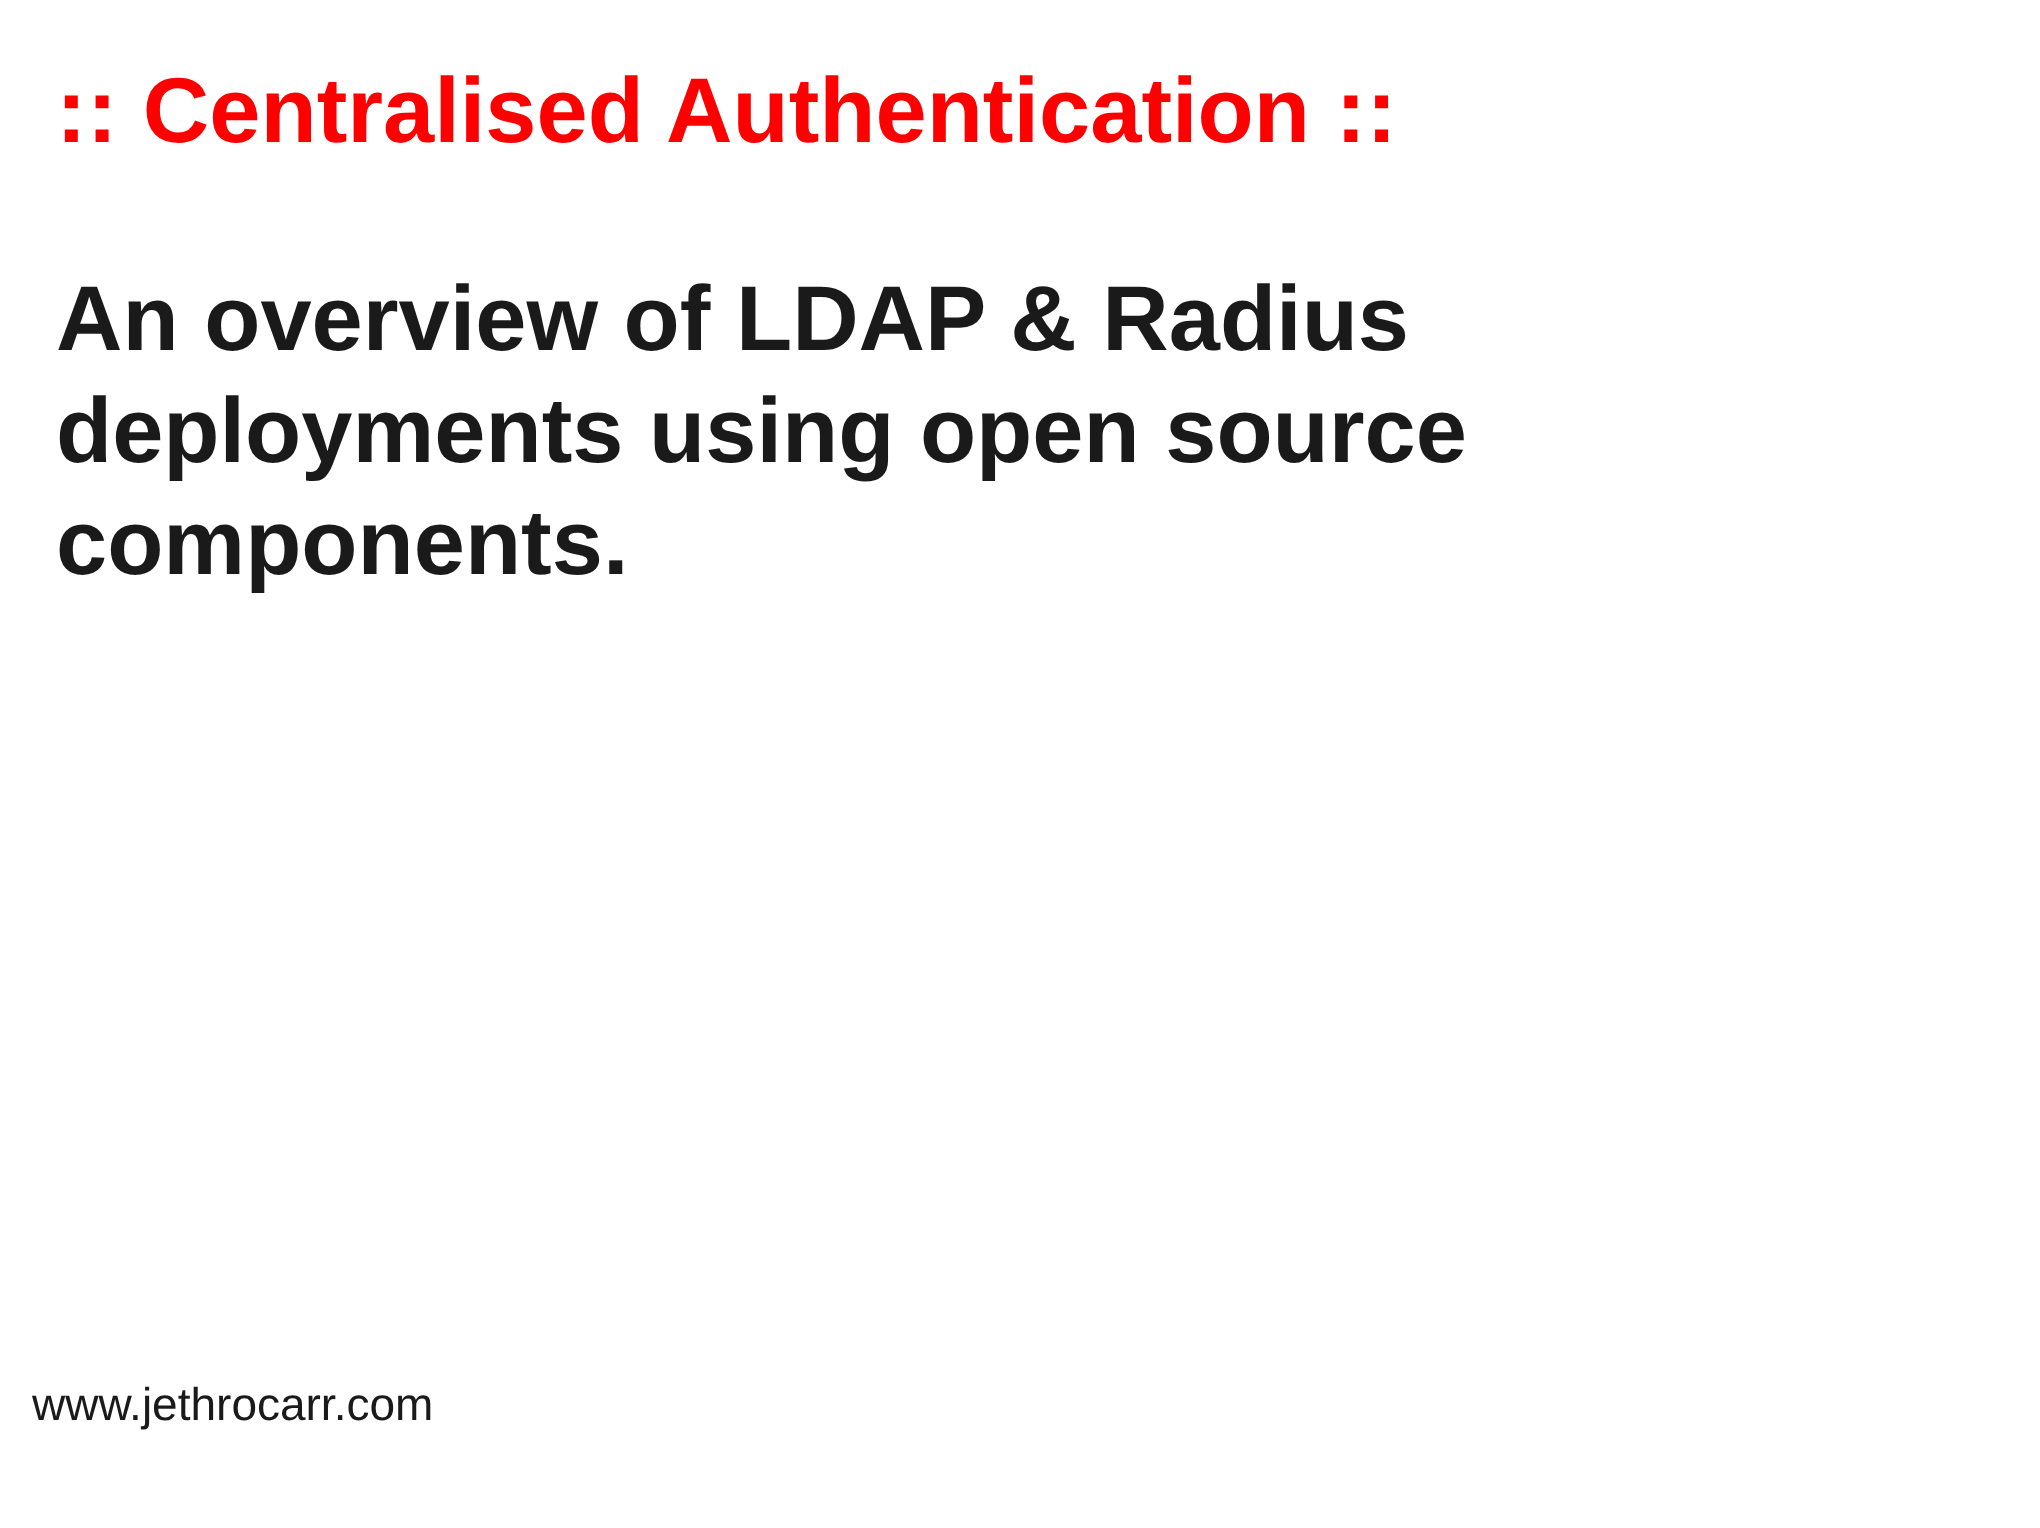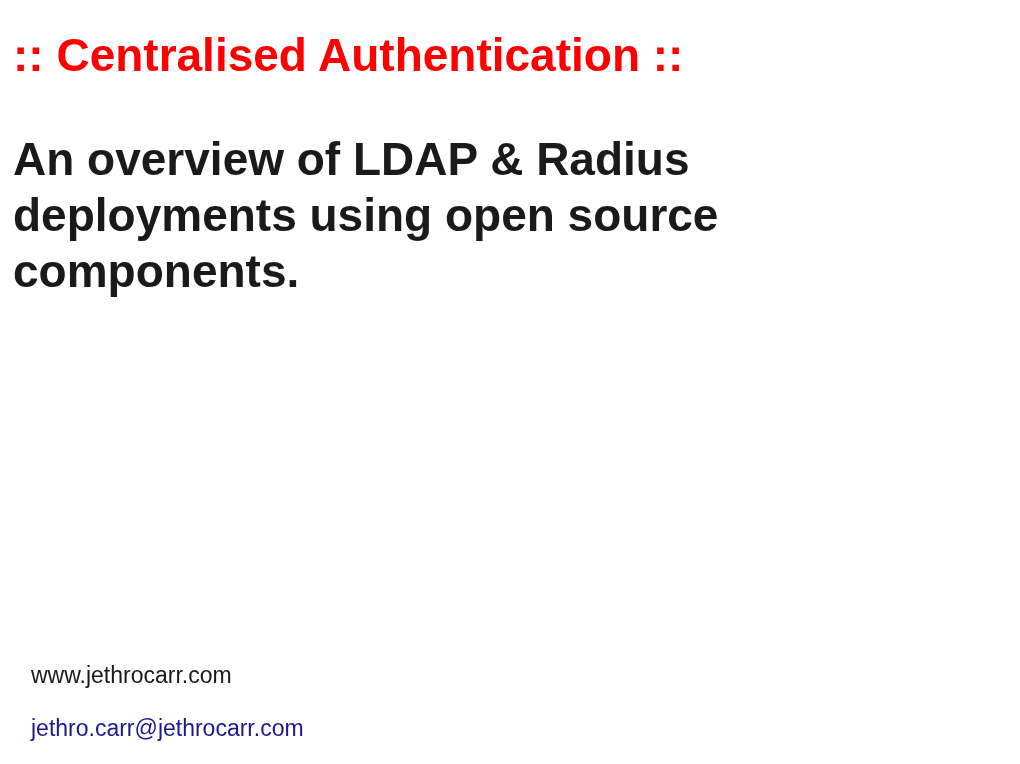--- a/index.html
+++ b/index.html
@@ -11,42 +11,42 @@
       width: 1020px;
       height: 764px;
       background: #ffffff;
       font-family: "Liberation Sans", "DejaVu Sans", Arial, sans-serif;
       position: relative;
       overflow: hidden;
     }
     .slide {
       width: 100%;
       height: 100%;
-      padding: 28px 30px 30px 13px;
+      padding: 28px 30px 30px 28px;
       position: relative;
     }
     .title {
       color: #ff0000;
       font-size: 46px;
       font-weight: bold;
       line-height: 1.2;
       margin-bottom: 48px;
     }
     .subtitle {
       color: #1a1a1a;
       font-size: 46px;
       font-weight: bold;
       line-height: 1.22;
       max-width: 920px;
       margin-top: 36px;
     }
     .footer {
       position: absolute;
       bottom: 22px;
-      left: 31px;
+      left: 16px;
     }
     .website {
       color: #1a1a1a;
       font-size: 23px;
       font-weight: normal;
       margin-bottom: 26px;
     }
     .email {
       color: #1a1a8e;
       font-size: 23px;
@@ -54,15 +54,14 @@
     }
   </style>
 </head>
 <body>
 
 <div class="slide">
   <h1 class="title">:: Centralised Authentication ::</h1>
   <h2 class="subtitle">An overview of LDAP &amp; Radius deployments using open source components.</h2>
   <div class="footer">
     <div class="website">www.jethrocarr.com</div>
-    <div class="email">jethro.carr@jethrocarr.com</div>
   </div>
 </div>
 
 </body></html>

